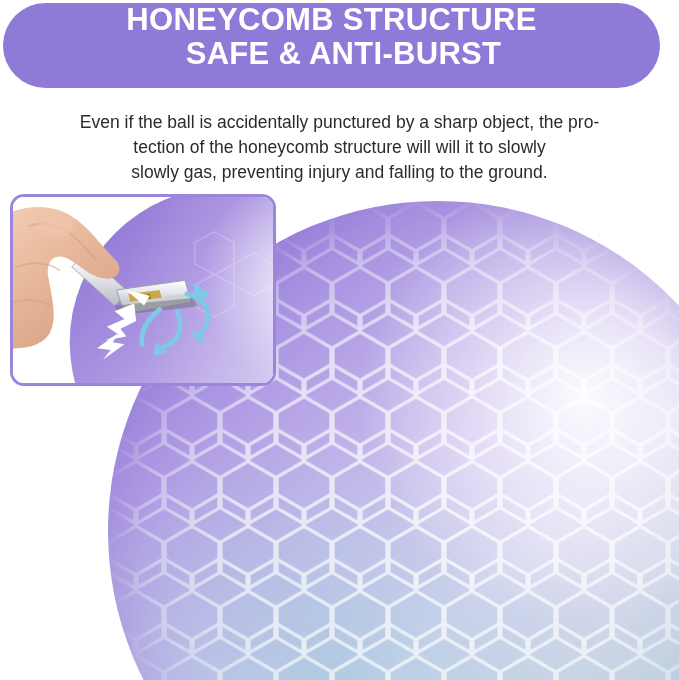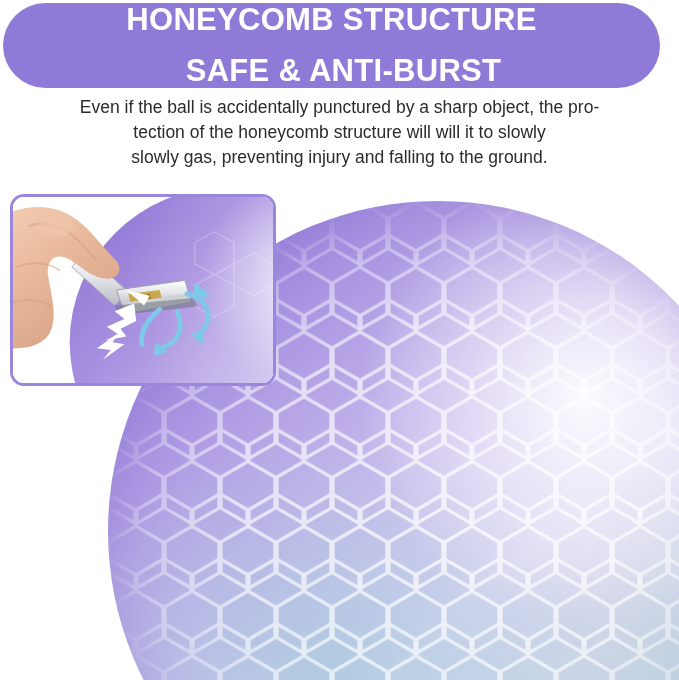--- a/index.html
+++ b/index.html
@@ -6,32 +6,32 @@
   body{
     width:679px;height:680px;position:relative;overflow:hidden;
     font-family:"Liberation Sans","DejaVu Sans",sans-serif;
     background:#ffffff;
   }
 
   
   #header-banner{
     position:absolute;left:3px;top:3px;width:657px;height:85px;
     background:#8f7ad8;border-radius:43px;
-    display:flex;flex-direction:column;align-items:center;justify-content:space-between;
+    display:flex;flex-direction:column;align-items:center;justify-content:flex-start;
     box-sizing:border-box;
   }
   .headline{
     color:#ffffff;font-weight:bold;letter-spacing:.3px;
     font-size:31px;line-height:34px;text-align:center;white-space:nowrap;
   }
   .headline.l2{font-size:31px;margin-left:24px;}
 
   
   #description{
-    position:absolute;left:22px;top:95px;width:635px;
+    position:absolute;left:22px;top:110px;width:635px;
     text-align:center;color:#2b2b2b;
     font-size:17.5px;line-height:25px;
   }
   #description .dline{display:block;}
 
   
   #ball-stage{
     position:absolute;left:0;top:175px;width:679px;height:505px;overflow:hidden;
   }
 

